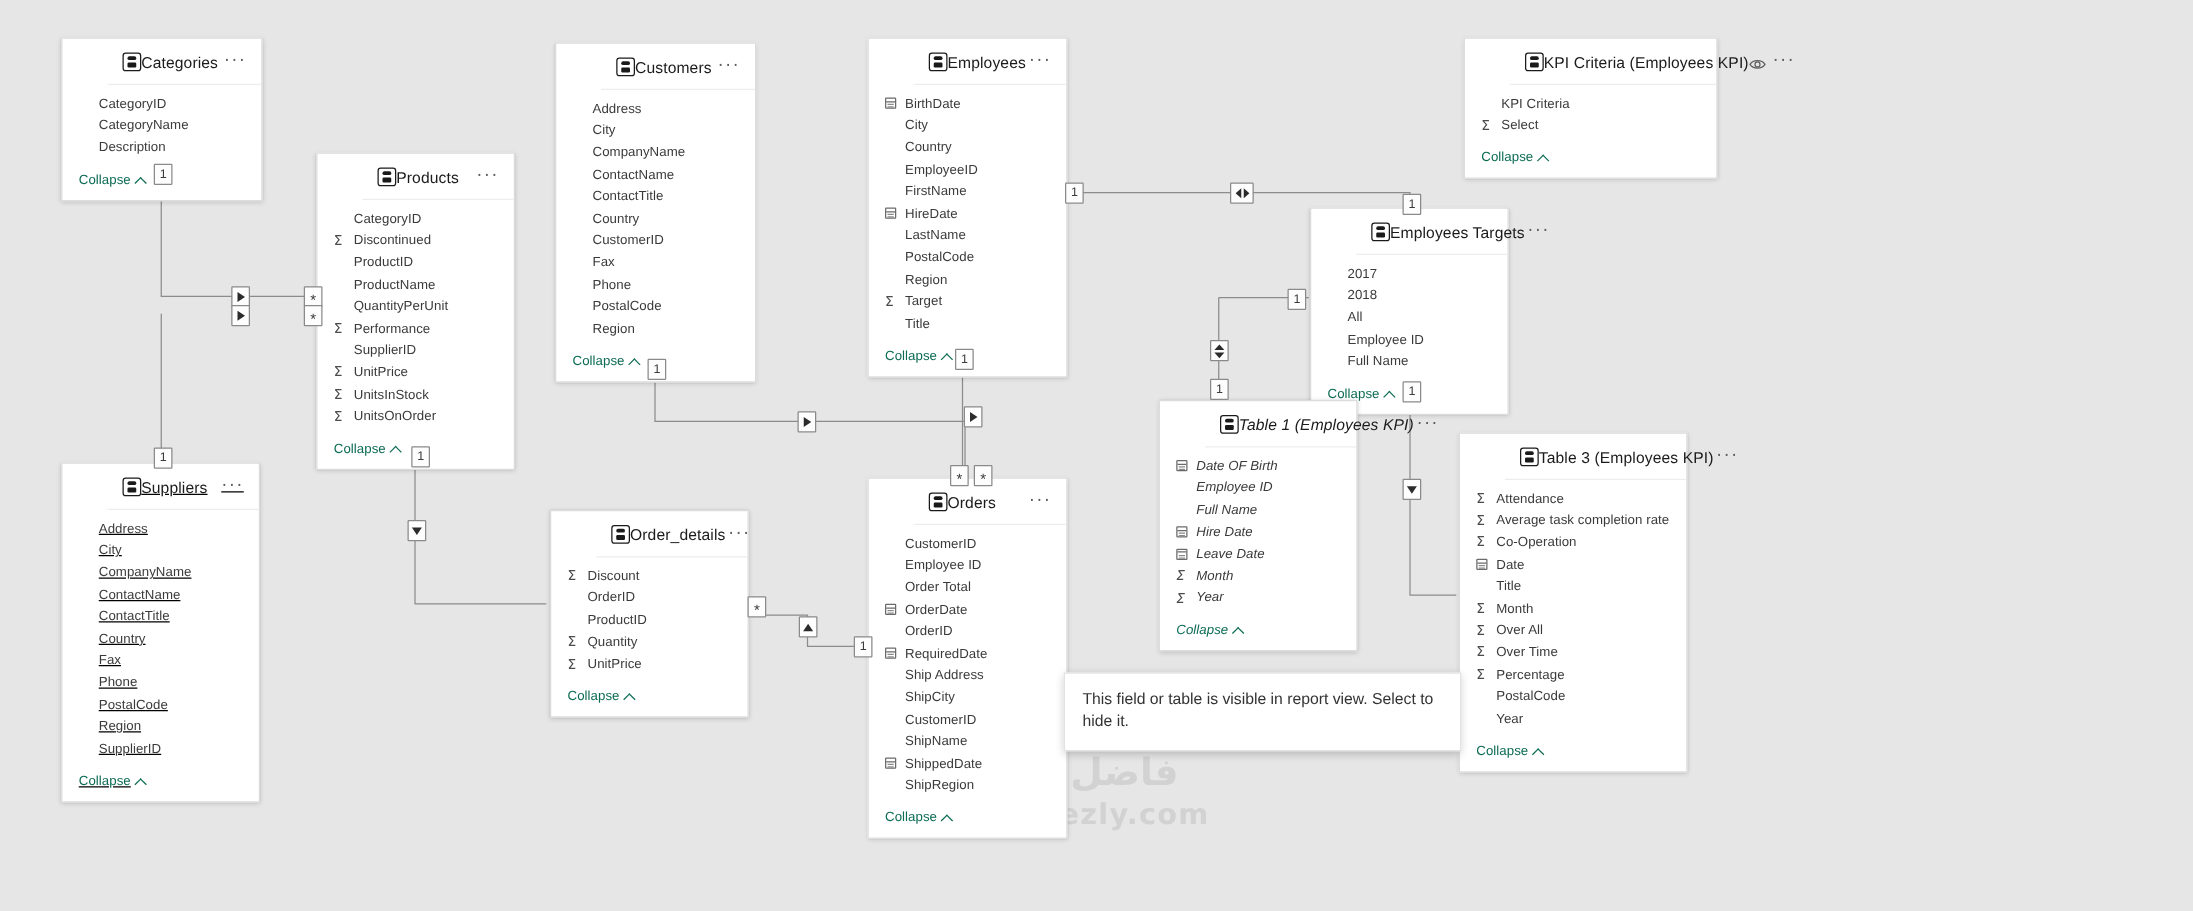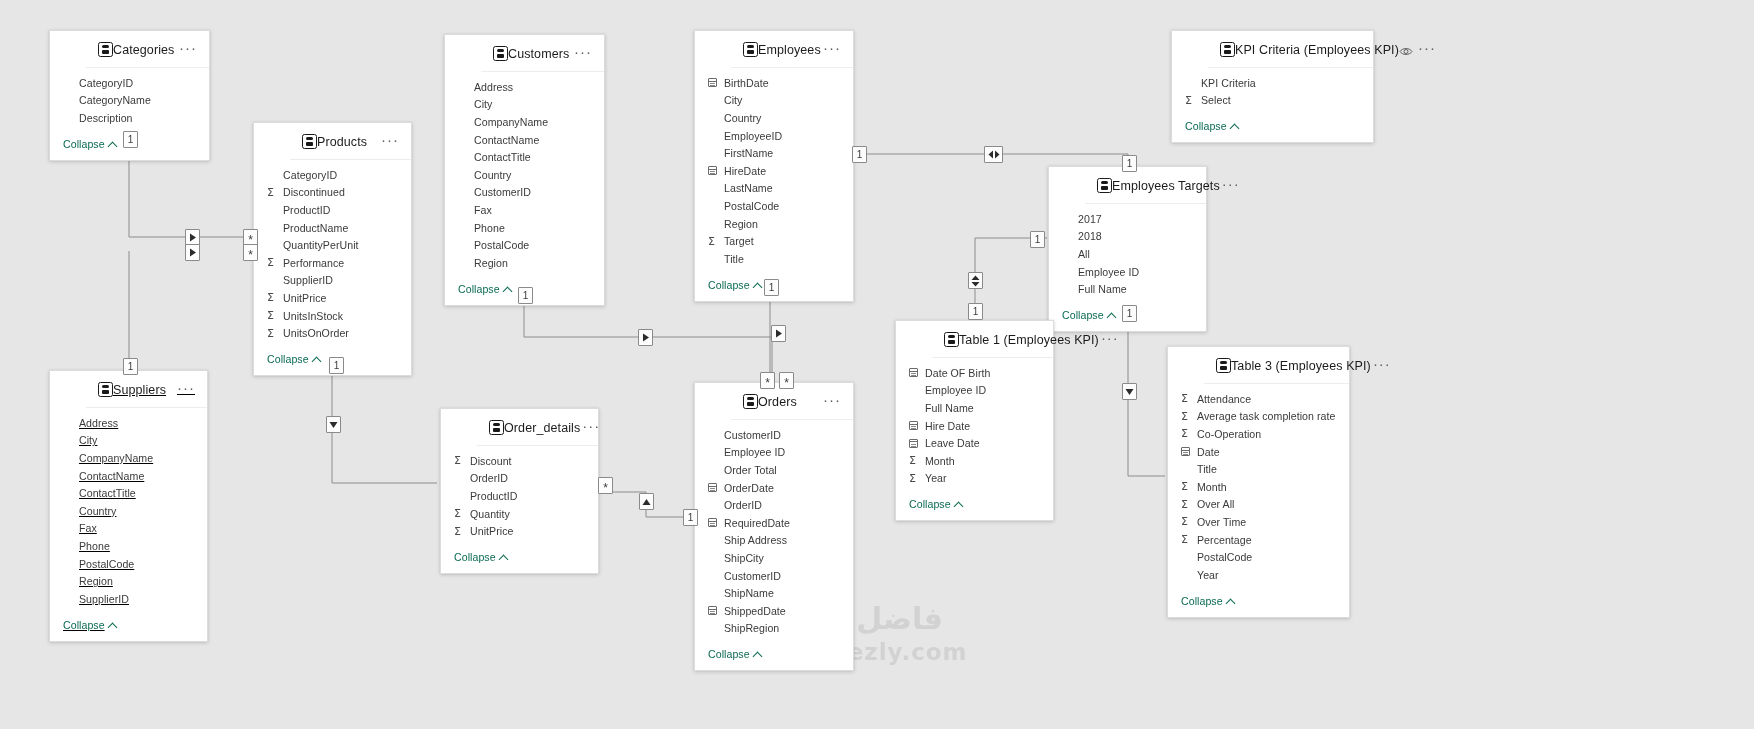--- a/index.html
+++ b/index.html
@@ -509,21 +509,21 @@
           <div class="fld">
             <span class="gl blank"></span>
             <span class="nm">Full Name</span>
           </div>
         </div>
         <div class="collapse">
           <span>Collapse</span>
           <span class="chev"></span>
         </div>
       </div>
-      <div class="tbl" style="left: 895px; top: 320px; width: 159px; min-height: 185px;">
+      <div class="tbl" style="left: 927px; top: 320px; width: 159px; min-height: 185px; font-style: italic;">
         <div class="tbl-head">
           <span class="tbl-icon"></span>
           <span class="tbl-title">Table 1 (Employees KPI)</span>
           <span class="head-act ellipsis">···</span>
         </div>
         <div class="tbl-body">
           <div class="fld">
             <span class="gl">
               <span class="cal"></span>
             </span>
@@ -798,14 +798,17 @@
             <span class="nm">ShipRegion</span>
           </div>
         </div>
         <div class="collapse">
           <span>Collapse</span>
           <span class="chev"></span>
         </div>
       </div>
     </div>
 
+  <div class="tooltip" id="tooltip" style="left: 851px; top: 538px; width: 318px; min-height: 56px;">
+    <span>This field or table is visible in report view. Select to hide it.</span>
+  </div>
 
 </div>
 
 </body></html>

